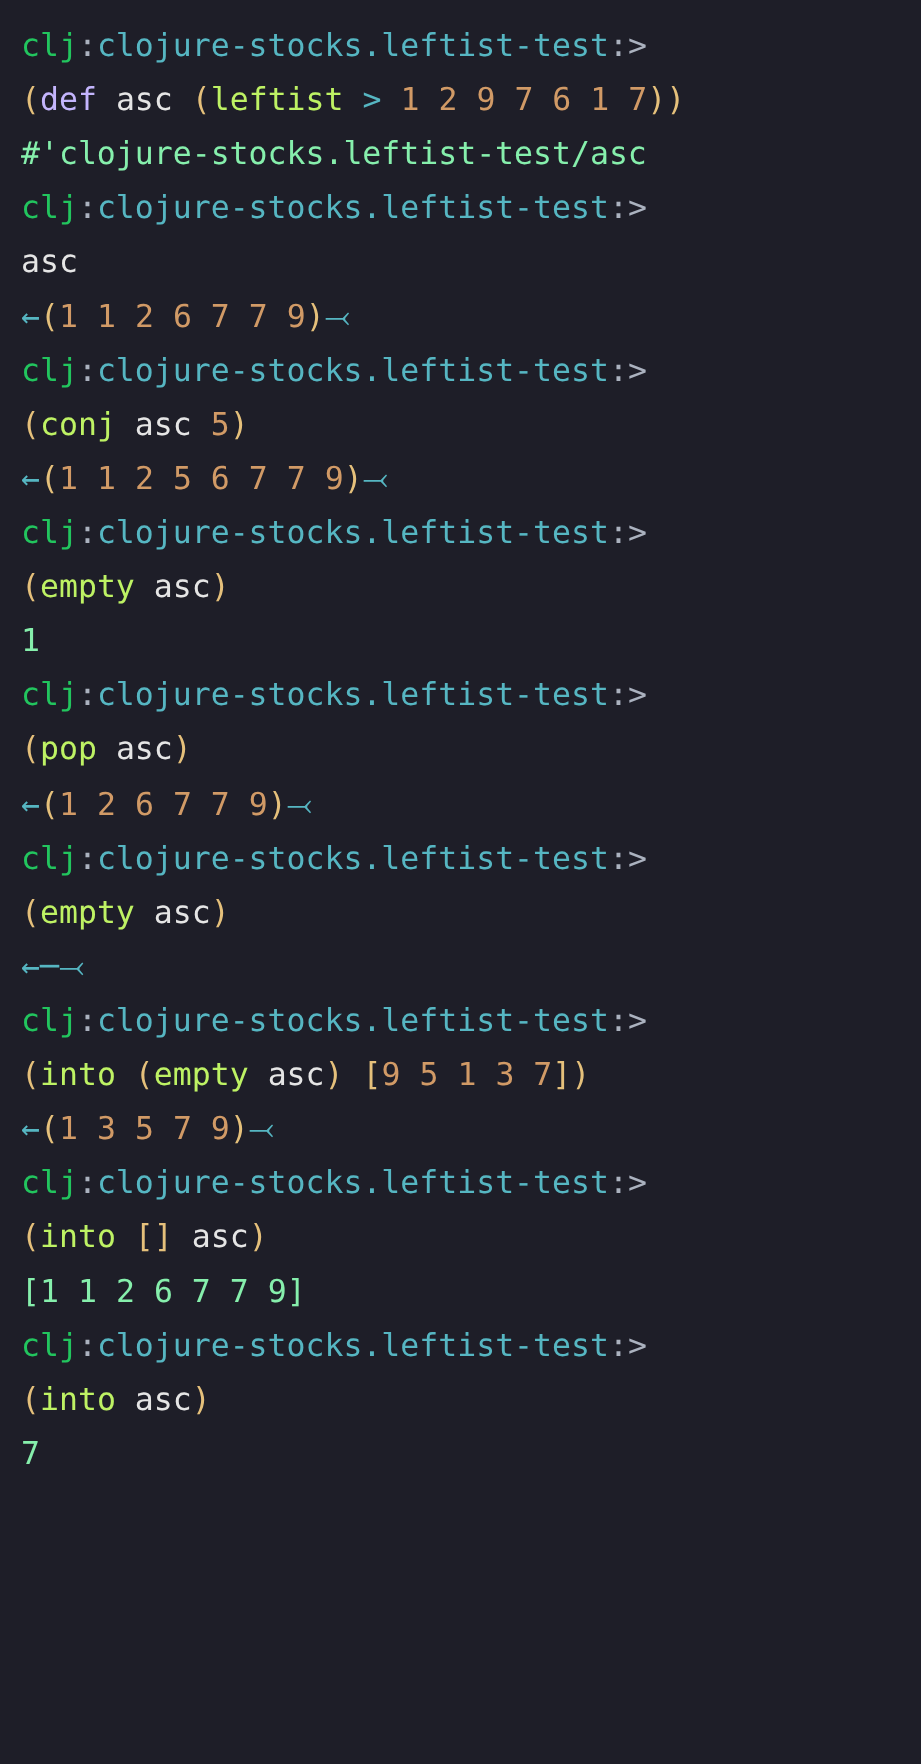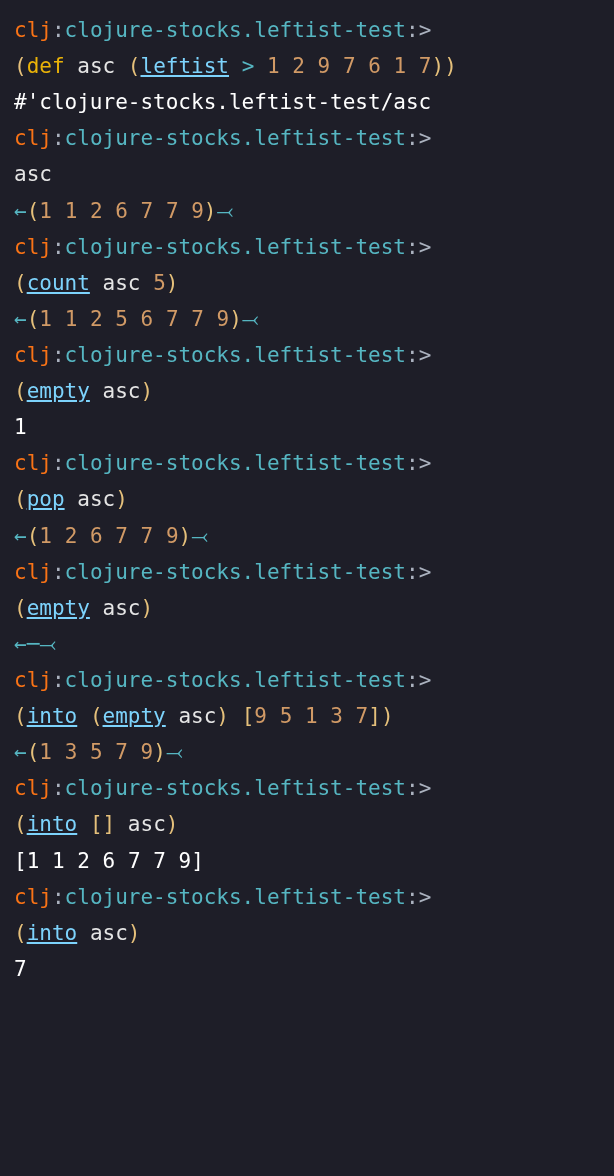--- a/index.html
+++ b/index.html
@@ -12,46 +12,46 @@
   }
   pre.repl {
     margin: 0;
     padding: 12px 14px;
     font-family: "Menlo", "Consolas", "DejaVu Sans Mono", monospace;
     font-size: 21px;
     line-height: 1.72;
     color: #e6e1cf;
     white-space: pre;
   }
-  .tk-clj    { color: #f97316; } 
+  .tk-clj    { color: #22c55e; } 
   .tk-ns     { color: #56b6c2; } 
   .tk-colon  { color: #abb2bf; } 
   .tk-gt     { color: #abb2bf; } 
   .tk-paren  { color: #e5c07b; } 
-  .tk-def    { color: #eab308; } 
+  .tk-def    { color: #c4b5fd; } 
   .tk-sym    { color: #e5e5e5; } 
-  .tk-fn     { color: #7dd3fc; text-decoration: underline; } 
+  .tk-fn     { color: #bef264; } 
   .tk-num    { color: #d19a66; } 
   .tk-op     { color: #56b6c2; } 
-  .tk-out    { color: #ffffff; } 
+  .tk-out    { color: #86efac; } 
   .tk-arrow  { color: #56b6c2; } 
   .tk-arrowp { color: #e5c07b; } 
   .tk-arrown { color: #d19a66; } 
 </style>
 </head>
 <body>
 
 <pre class="repl"><span><span class="tk-clj">clj</span><span class="tk-colon">:</span><span class="tk-ns">clojure-stocks.leftist-test</span><span class="tk-colon">:</span><span class="tk-gt">&gt;</span></span>
 <span><span class="tk-paren">(</span><span class="tk-def">def</span> <span class="tk-sym">asc</span> <span class="tk-paren">(</span><span class="tk-fn">leftist</span> <span class="tk-op">&gt;</span> <span class="tk-num">1</span> <span class="tk-num">2</span> <span class="tk-num">9</span> <span class="tk-num">7</span> <span class="tk-num">6</span> <span class="tk-num">1</span> <span class="tk-num">7</span><span class="tk-paren">)</span><span class="tk-paren">)</span></span>
 <span class="tk-out">#'clojure-stocks.leftist-test/asc</span>
 <span><span class="tk-clj">clj</span><span class="tk-colon">:</span><span class="tk-ns">clojure-stocks.leftist-test</span><span class="tk-colon">:</span><span class="tk-gt">&gt;</span></span>
 <span class="tk-sym">asc</span>
 <span><span class="tk-arrow">←</span><span class="tk-arrowp">(</span><span class="tk-arrown">1</span> <span class="tk-arrown">1</span> <span class="tk-arrown">2</span> <span class="tk-arrown">6</span> <span class="tk-arrown">7</span> <span class="tk-arrown">7</span> <span class="tk-arrown">9</span><span class="tk-arrowp">)</span><span class="tk-arrow">⤙</span></span>
 <span><span class="tk-clj">clj</span><span class="tk-colon">:</span><span class="tk-ns">clojure-stocks.leftist-test</span><span class="tk-colon">:</span><span class="tk-gt">&gt;</span></span>
-<span><span class="tk-paren">(</span><span class="tk-fn">count</span> <span class="tk-sym">asc</span> <span class="tk-num">5</span><span class="tk-paren">)</span></span>
+<span><span class="tk-paren">(</span><span class="tk-fn">conj</span> <span class="tk-sym">asc</span> <span class="tk-num">5</span><span class="tk-paren">)</span></span>
 <span><span class="tk-arrow">←</span><span class="tk-arrowp">(</span><span class="tk-arrown">1</span> <span class="tk-arrown">1</span> <span class="tk-arrown">2</span> <span class="tk-arrown">5</span> <span class="tk-arrown">6</span> <span class="tk-arrown">7</span> <span class="tk-arrown">7</span> <span class="tk-arrown">9</span><span class="tk-arrowp">)</span><span class="tk-arrow">⤙</span></span>
 <span><span class="tk-clj">clj</span><span class="tk-colon">:</span><span class="tk-ns">clojure-stocks.leftist-test</span><span class="tk-colon">:</span><span class="tk-gt">&gt;</span></span>
 <span><span class="tk-paren">(</span><span class="tk-fn">empty</span> <span class="tk-sym">asc</span><span class="tk-paren">)</span></span>
 <span class="tk-out">1</span>
 <span><span class="tk-clj">clj</span><span class="tk-colon">:</span><span class="tk-ns">clojure-stocks.leftist-test</span><span class="tk-colon">:</span><span class="tk-gt">&gt;</span></span>
 <span><span class="tk-paren">(</span><span class="tk-fn">pop</span> <span class="tk-sym">asc</span><span class="tk-paren">)</span></span>
 <span><span class="tk-arrow">←</span><span class="tk-arrowp">(</span><span class="tk-arrown">1</span> <span class="tk-arrown">2</span> <span class="tk-arrown">6</span> <span class="tk-arrown">7</span> <span class="tk-arrown">7</span> <span class="tk-arrown">9</span><span class="tk-arrowp">)</span><span class="tk-arrow">⤙</span></span>
 <span><span class="tk-clj">clj</span><span class="tk-colon">:</span><span class="tk-ns">clojure-stocks.leftist-test</span><span class="tk-colon">:</span><span class="tk-gt">&gt;</span></span>
 <span><span class="tk-paren">(</span><span class="tk-fn">empty</span> <span class="tk-sym">asc</span><span class="tk-paren">)</span></span>
 <span><span class="tk-arrow">←─</span><span class="tk-arrow">⤙</span></span>

